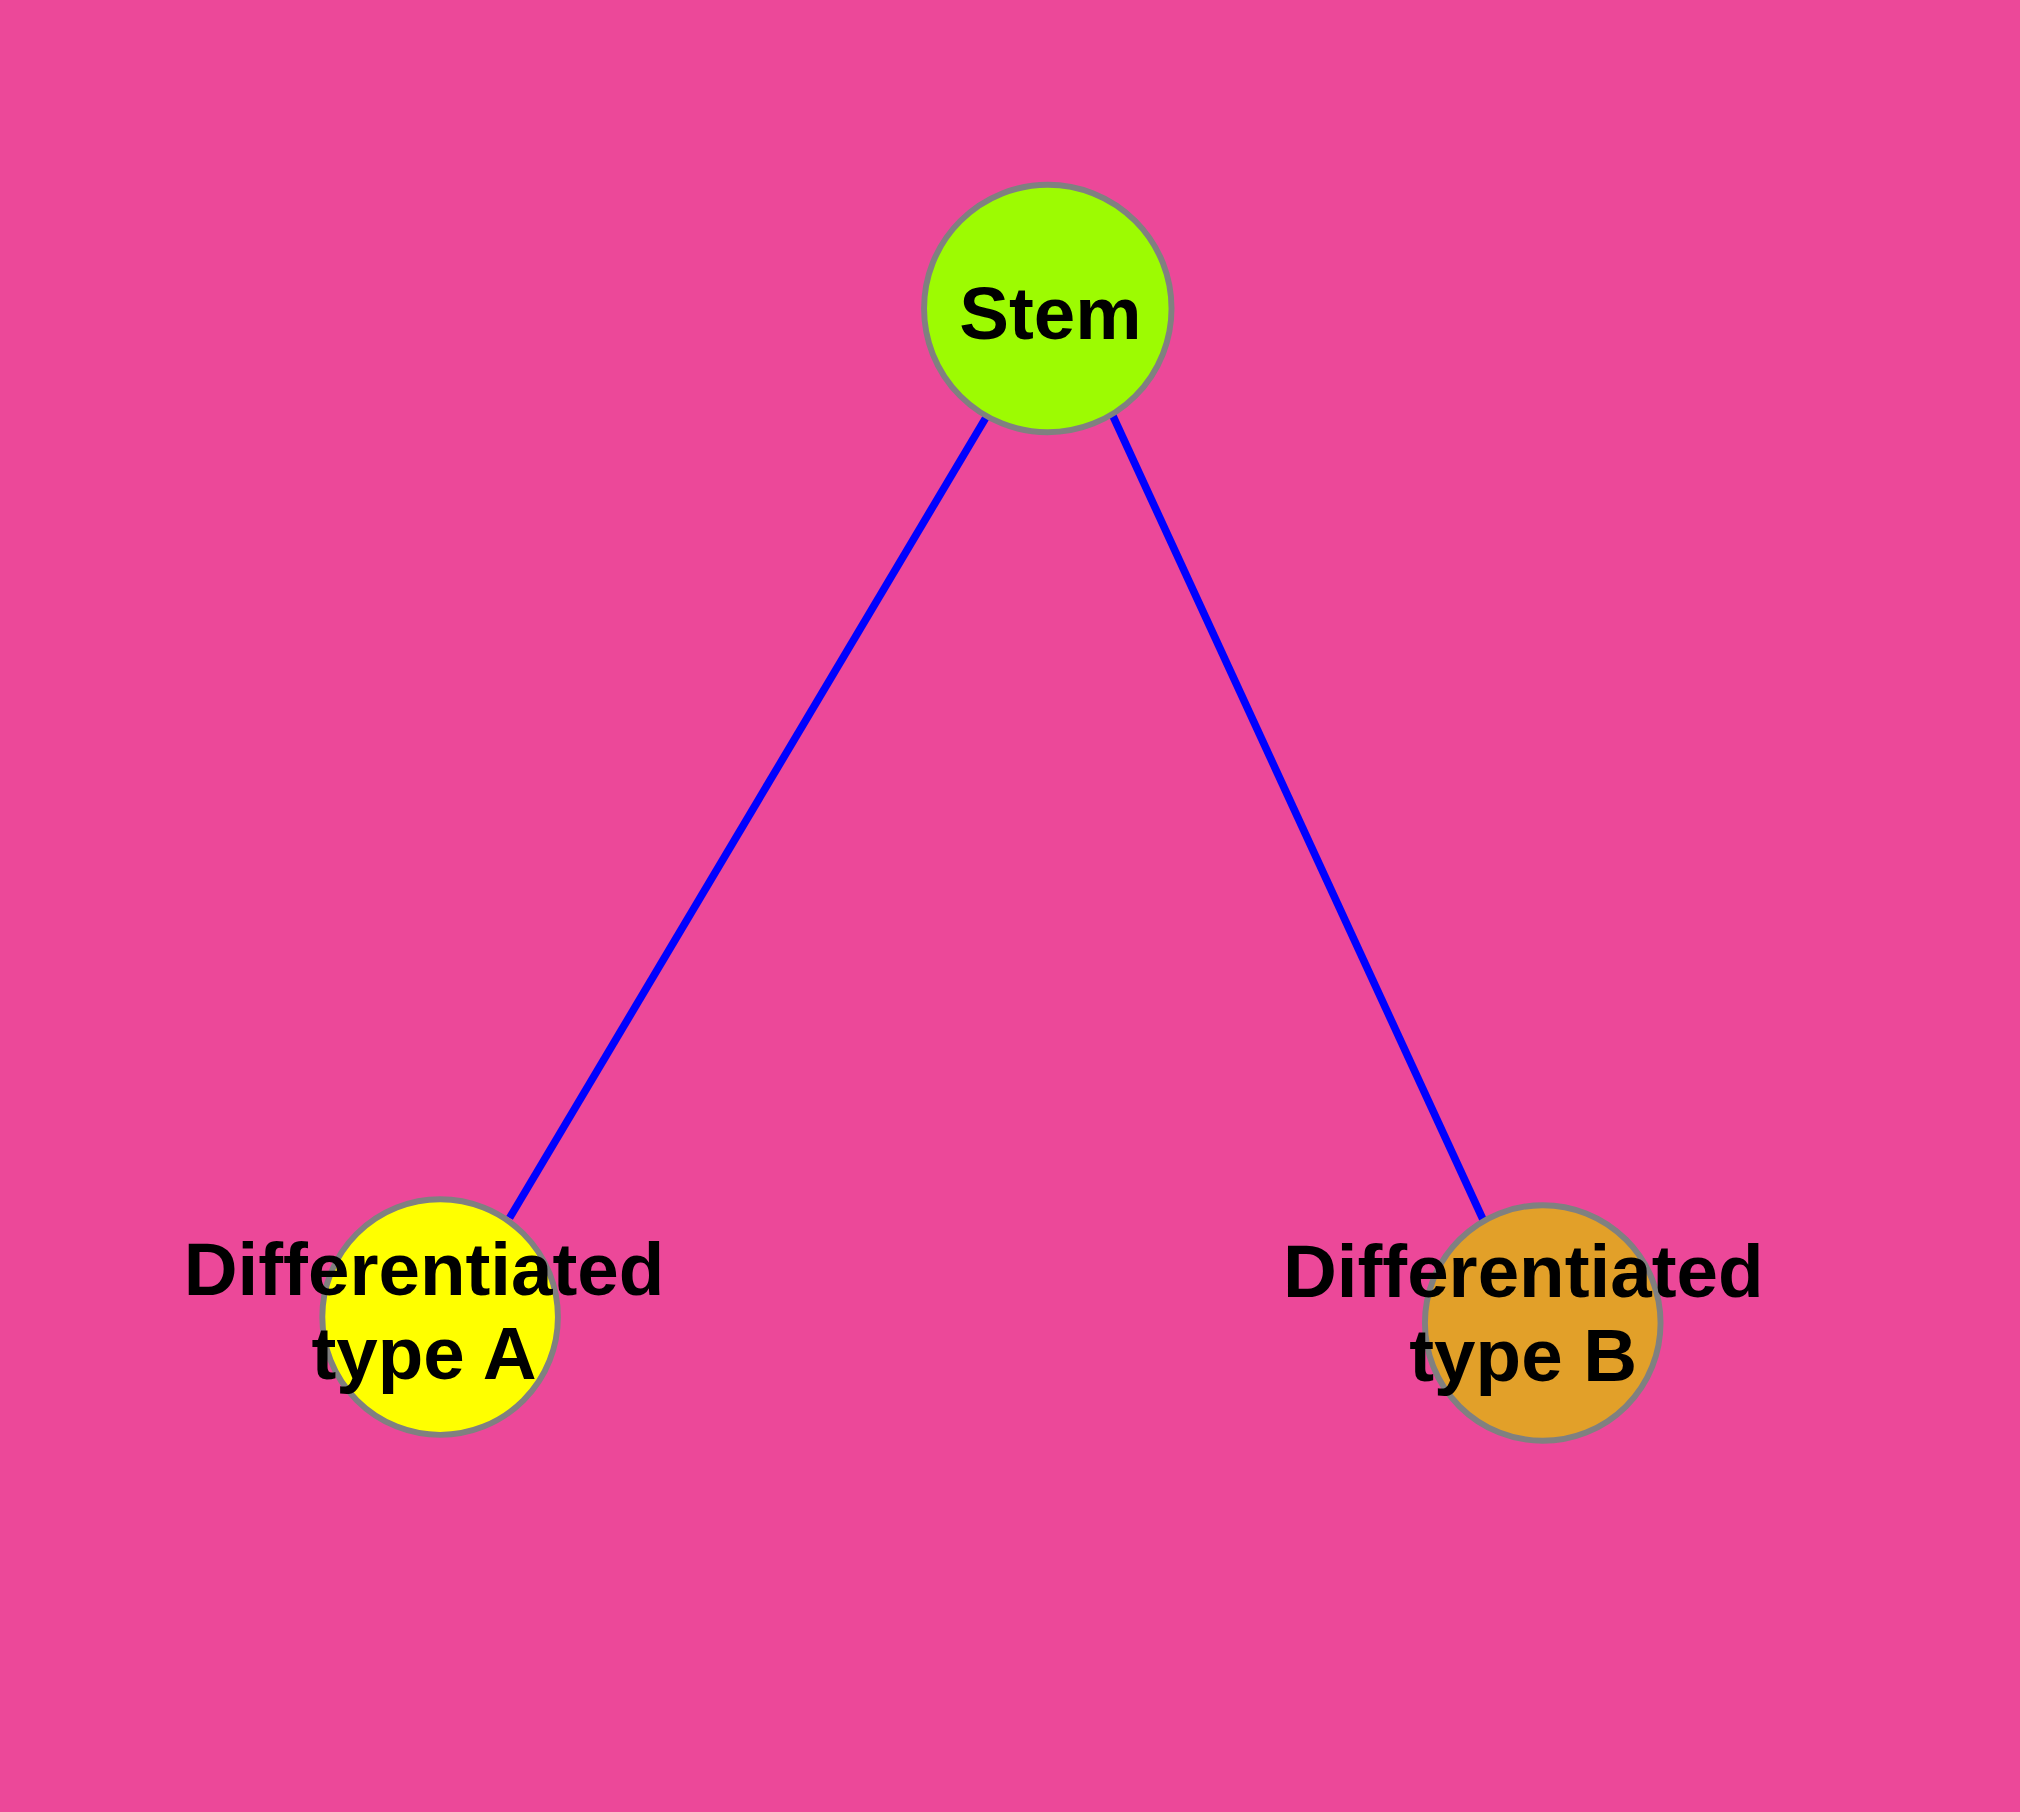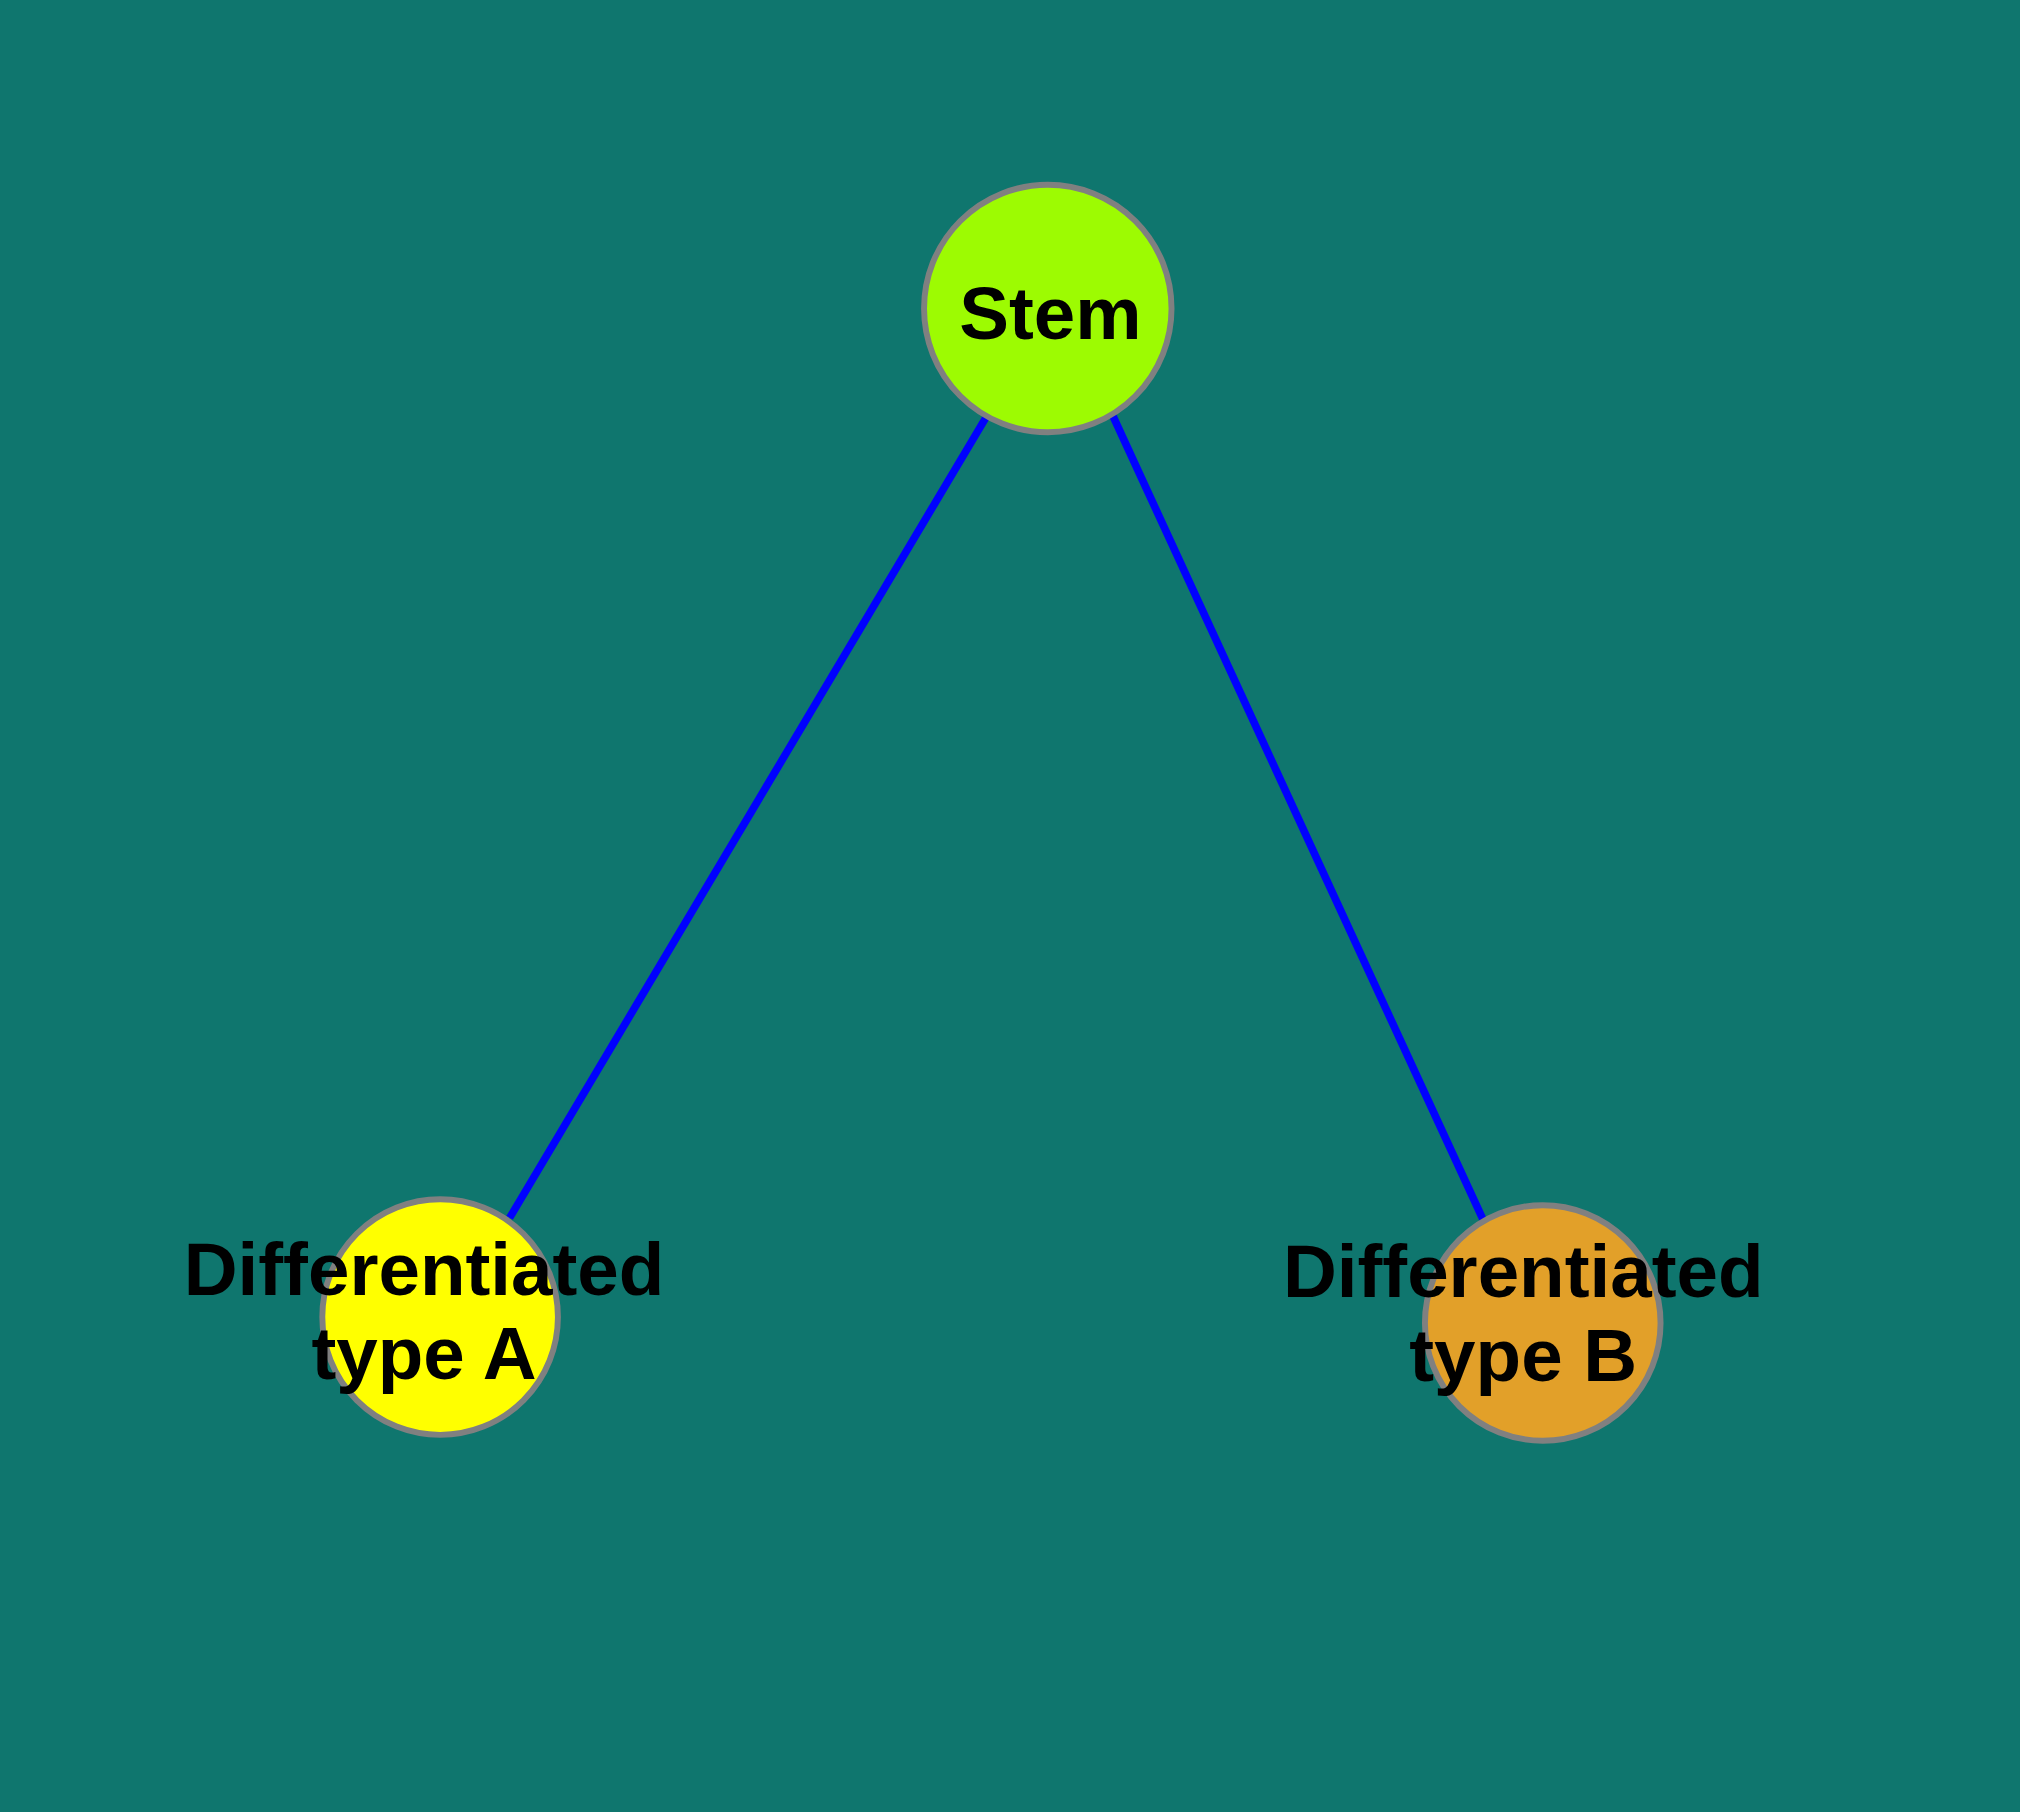--- a/index.html
+++ b/index.html
@@ -4,21 +4,21 @@
 <style>
   html, body {
     margin: 0;
     padding: 0;
     background: #ccccfa;
   }
   #canvas {
     position: relative;
     width: 2021px;
     height: 1812px;
-    background: #0f766e;
+    background: #ec4899;
     overflow: hidden;
     font-family: "Liberation Sans", sans-serif;
   }
   #graph-svg {
     position: absolute;
     inset: 0;
     width: 2021px;
     height: 1812px;
     display: block;
   }

